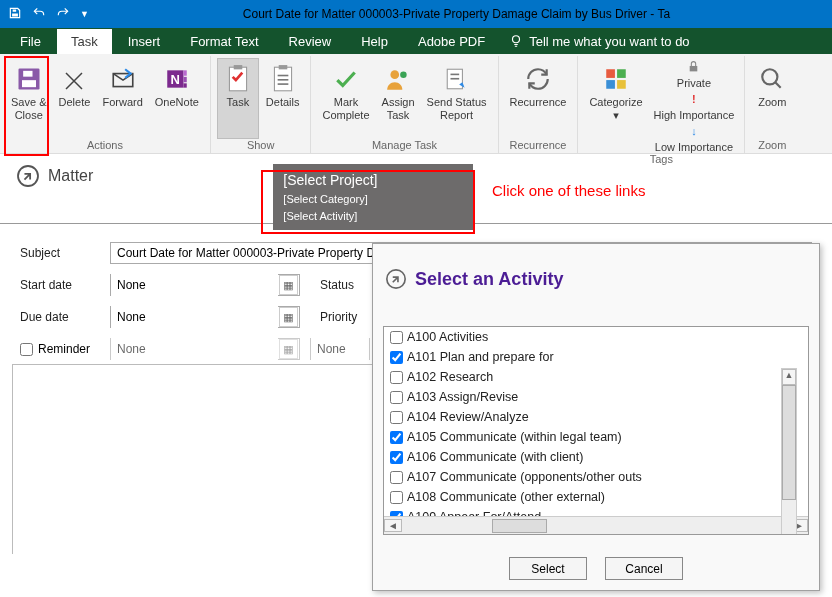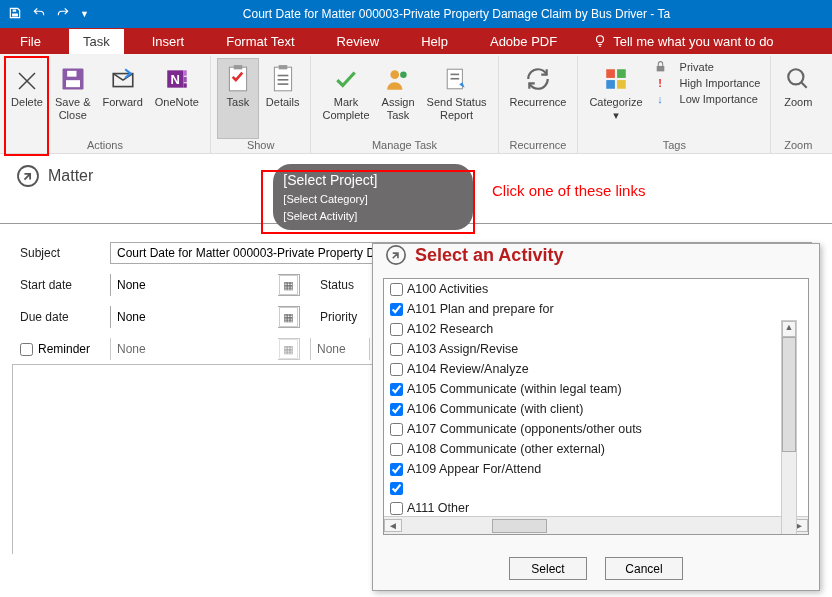--- a/index.html
+++ b/index.html
@@ -1,62 +1,62 @@
 <!DOCTYPE html>
 <html><head>
 <meta charset="utf-8">
 <style>
   * { box-sizing: border-box; margin: 0; padding: 0; font-family: "Segoe UI", Tahoma, sans-serif; }
   body { background: #fff; font-size: 12px; width: 832px; height: 597px; overflow: hidden; position: relative; }
   
   .titlebar { background: #0173c7; height: 28px; display: flex; align-items: center; color: #fff; padding: 0 8px; }
   .titlebar-qat { display: flex; gap: 10px; align-items: center; }
   .titlebar-qat svg { width: 14px; height: 14px; }
-  .titlebar-title { flex: 1; text-align: center; font-size: 12px; color: #ffffff; white-space: nowrap; overflow: hidden; }
-  
-  .menubar { background: #b91c1c; height: 26px; display: flex; align-items: center; color: #fff; padding: 0 6px; gap: 14px; }
+  .titlebar-title { flex: 1; text-align: center; font-size: 12px; color: #000000; white-space: nowrap; overflow: hidden; }
+  
+  .menubar { background: #14532d; height: 26px; display: flex; align-items: center; color: #fff; padding: 0 6px; gap: 2px; }
   .menubar .tab { padding: 5px 14px; font-size: 13px; cursor: pointer; color: #fff; }
   .menubar .tab.active { background: #fff; color: #3a3a3a; }
   .menubar .tell { display: flex; align-items: center; gap: 6px; margin-left: 8px; font-size: 13px; cursor: text; }
   
   .ribbon { background: #f3f3f3; border-bottom: 1px solid #ddd; height: 100px; display: flex; padding: 2px 0 0 0; }
   .ribbon-group { border-right: 1px solid #ddd; padding: 0 6px; display: flex; flex-direction: column; }
   .ribbon-group-content { display: flex; gap: 2px; align-items: stretch; flex: 1; padding-top: 2px; }
   .ribbon-group-label { text-align: center; font-size: 11px; color: #666; padding-bottom: 2px; }
   .ribbon-btn { display: flex; flex-direction: column; align-items: center; justify-content: flex-start; padding: 3px 4px 0; min-width: 42px; font-size: 11px; color: #3a3a3a; cursor: pointer; border: 1px solid transparent; line-height: 1.2; }
   .ribbon-btn.active { background: #d5d5d5; border: 1px solid #bdbdbd; }
   .ribbon-btn .icon { height: 34px; display: flex; align-items: center; justify-content: center; }
   .ribbon-btn .label { text-align: center; }
   .ribbon-list { display: flex; flex-direction: column; justify-content: flex-start; padding: 2px 4px 0; font-size: 11px; color: #3a3a3a; gap: 4px; }
-  .ribbon-list-row { display: flex; align-items: center; gap: 13px; }
+  .ribbon-list-row { display: flex; align-items: center; gap: 4px; flex-direction: column; }
   
   .red-box-1 { position: absolute; top: 56px; left: 4px; width: 45px; height: 100px; border: 2px solid red; pointer-events: none; }
   .red-box-2 { position: absolute; top: 170px; left: 261px; width: 214px; height: 64px; border: 2px solid red; pointer-events: none; }
   .annotation { position: absolute; top: 182px; left: 492px; color: red; font-size: 15px; pointer-events: none; }
 
   .share-bar { height: 70px; display: flex; align-items: flex-start; padding: 10px 16px 0; gap: 20px; border-bottom: 1px solid #999; }
   .share-label { font-size: 16px; color: #444; display: flex; align-items: center; gap: 8px; }
   .share-label svg { width: 24px; height: 24px; }
-  .project-box { margin-left: 160px; background: #6d6b6b; color: #fff; padding: 6px 12px 6px 10px; font-size: 11px; line-height: 1.5; width: 200px; border-radius: 18px; }
+  .project-box { margin-left: 160px; background: #6d6b6b; color: #fff; padding: 6px 12px 6px 10px; font-size: 11px; line-height: 1.5; width: 200px; }
   .project-box .line1 { font-size: 14px; }
   
   .form-area { padding: 18px 20px 0; display: flex; flex-direction: column; gap: 10px; }
   .form-row { display: flex; align-items: center; gap: 10px; }
   .form-row label { width: 80px; font-size: 12px; color: #222; }
   .form-row input[type=text] { border: 1px solid #aaa; height: 22px; padding: 0 6px; font-size: 12px; }
   .field-subject { flex: 1; }
   .date-wrap { display: flex; align-items: center; border: 1px solid #aaa; height: 22px; width: 190px; }
   .date-wrap input { border: none !important; flex: 1; }
   .date-btn { width: 20px; height: 20px; display: flex; align-items: center; justify-content: center; cursor: pointer; font-size: 11px; color:#666; border:1px solid #ccc; margin:0 1px;}
   .sub-label { width: 50px; font-size: 12px; color: #222; margin-left: 10px; }
   .reminder-check { display:flex; align-items:center; gap:5px; width:80px; }
   .body-editor { margin: 4px 12px 0; height: 190px; border: 1px solid #bbb; background: #fff; border-bottom:none; }
   
   .activity-dialog { position: absolute; top: 243px; left: 372px; width: 448px; height: 348px; background: #f9f9f9; border: 1px solid #a0a0a0; box-shadow: 2px 2px 6px rgba(0,0,0,.25); display: flex; flex-direction: column; font-size:12px; }
-  .dlg-title { display: flex; align-items: center; gap: 8px; padding: 0 12px; font-size: 18px; color: #b91c1c; font-weight: 600; }
+  .dlg-title { display: flex; align-items: center; gap: 8px; padding: 24px 12px; font-size: 18px; color: #4c1d95; font-weight: 600; }
   .dlg-title svg { width: 22px; height: 22px; }
   .dlg-list-wrap { flex: 1; border: 1px solid #999; margin: 12px 10px; background: #fff; display: flex; flex-direction: column; overflow: hidden; }
   .dlg-list { flex: 1; overflow-y: scroll; }
   .dlg-row { display: flex; align-items: center; gap: 4px; padding: 3px 6px; font-size: 12.5px; color: #222; cursor: pointer; white-space: nowrap; }
   .dlg-row input { width: 13px; height: 13px; }
   .dlg-hscroll { height: 18px; border-top: 1px solid #ccc; background: #eee; display: flex; align-items: center; position: relative; }
   .dlg-hscroll .harr { width: 18px; text-align: center; color:#666; font-size:10px; border: 1px solid #bbb; background:#f5f5f5; }
   .dlg-hscroll .hthumb { width: 55px; height: 14px; background: #ddd; border: 1px solid #aaa; margin-left: 90px; }
   .dlg-buttons { display: flex; justify-content: center; gap: 18px; padding: 10px; }
   .dlg-buttons button { width: 78px; height: 23px; border: 1.2px solid #888; background: #f5f5f5; font-size: 12px; cursor: pointer; }
@@ -102,36 +102,36 @@
     <span>Tell me what you want to do</span>
   </div>
 </div>
 
 <div class="ribbon">
 
   <div class="ribbon-group">
     <div class="ribbon-group-content">
       <div class="ribbon-btn">
         <div class="icon">
-            <svg width="24" height="24" viewBox="0 0 24 24" fill="none" stroke="#444" stroke-width="1.5">
-              <path d="M4 6l16 16M20 6L4 22"></path>
-            </svg>
-          </div>
-        <div class="label">Delete</div>
-      </div>
-      <div class="ribbon-btn">
-        <div class="icon">
             <svg width="28" height="28" viewBox="0 0 24 24">
               <rect x="3" y="3" width="18" height="18" fill="#8a5aa8" rx="1"></rect>
               <rect x="7" y="5" width="8" height="5" fill="#fff"></rect>
               <rect x="6" y="13" width="12" height="6" fill="#fff"></rect>
             </svg>
           </div>
         <div class="label" style="white-space:pre-line;">Save &amp;
 Close</div>
+      </div>
+      <div class="ribbon-btn">
+        <div class="icon">
+            <svg width="24" height="24" viewBox="0 0 24 24" fill="none" stroke="#444" stroke-width="1.5">
+              <path d="M4 6l16 16M20 6L4 22"></path>
+            </svg>
+          </div>
+        <div class="label">Delete</div>
       </div>
       <div class="ribbon-btn">
         <div class="icon">
             <svg width="26" height="26" viewBox="0 0 24 24" fill="none" stroke="#444" stroke-width="1.5">
               <rect x="3" y="7" width="18" height="12"></rect>
               <path d="M3 7l9 6 9-6"></path>
               <path stroke="#2e8ae6" stroke-width="2" d="M14 3l5 4-5 4"></path>
             </svg>
           </div>
         <div class="label">Forward</div>

